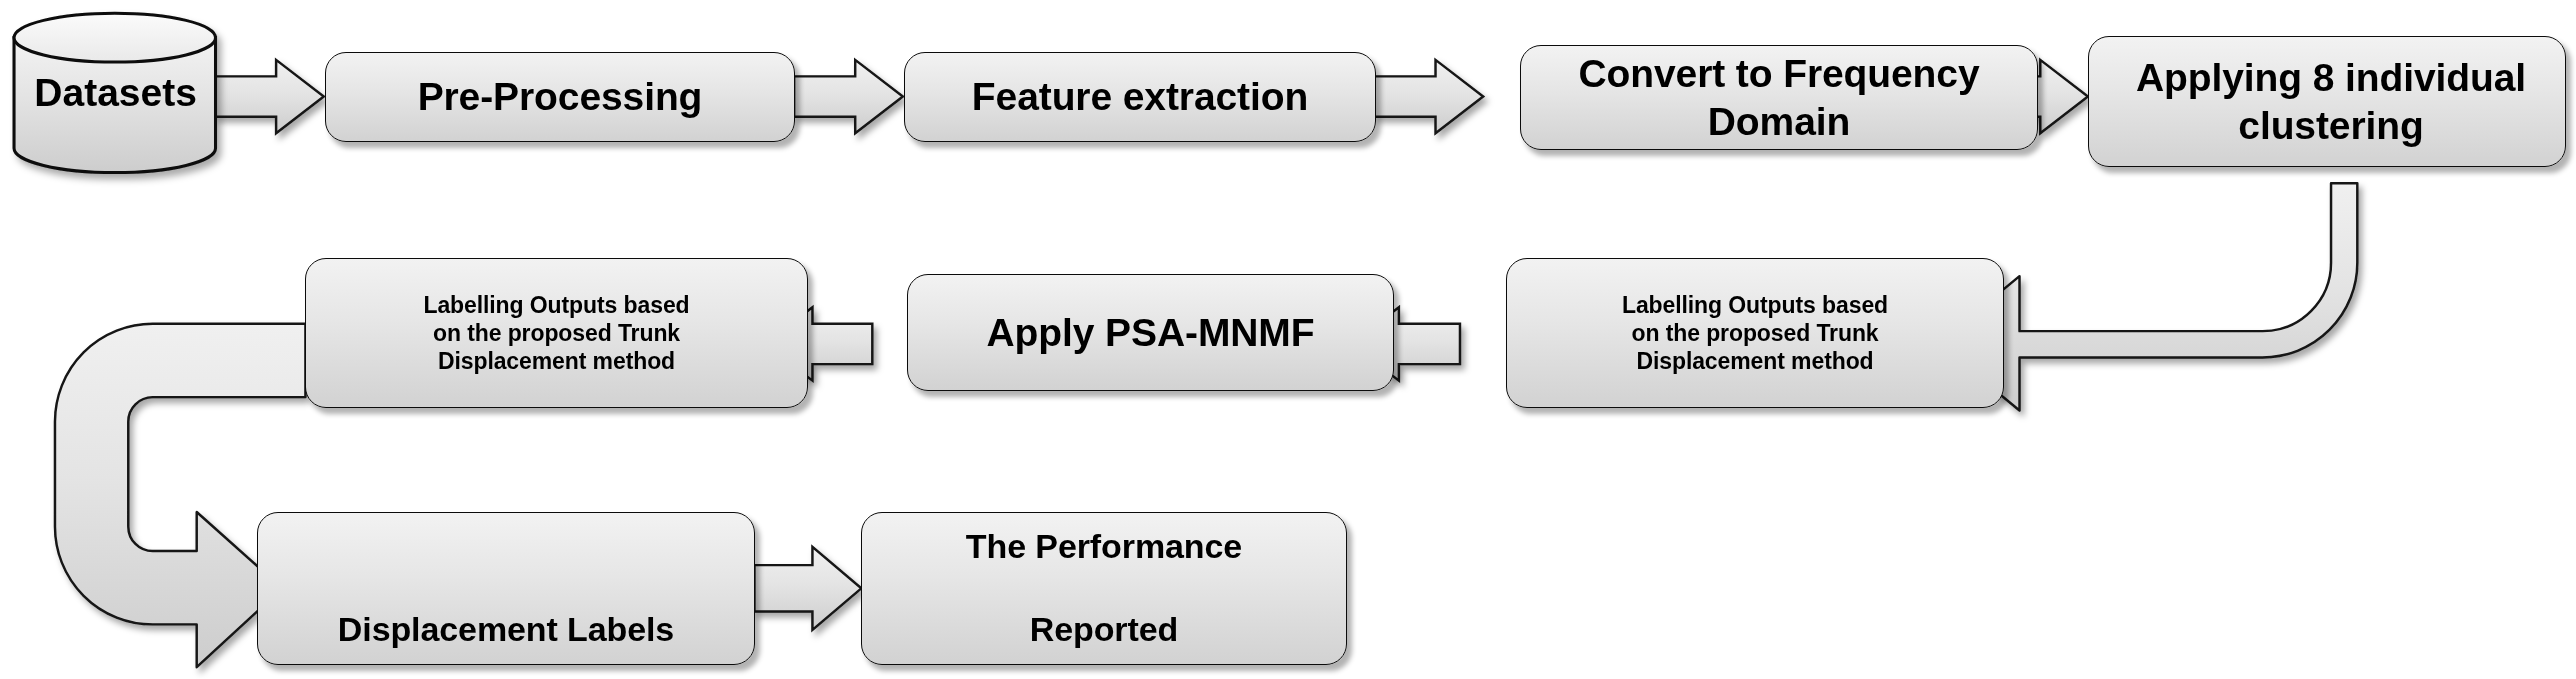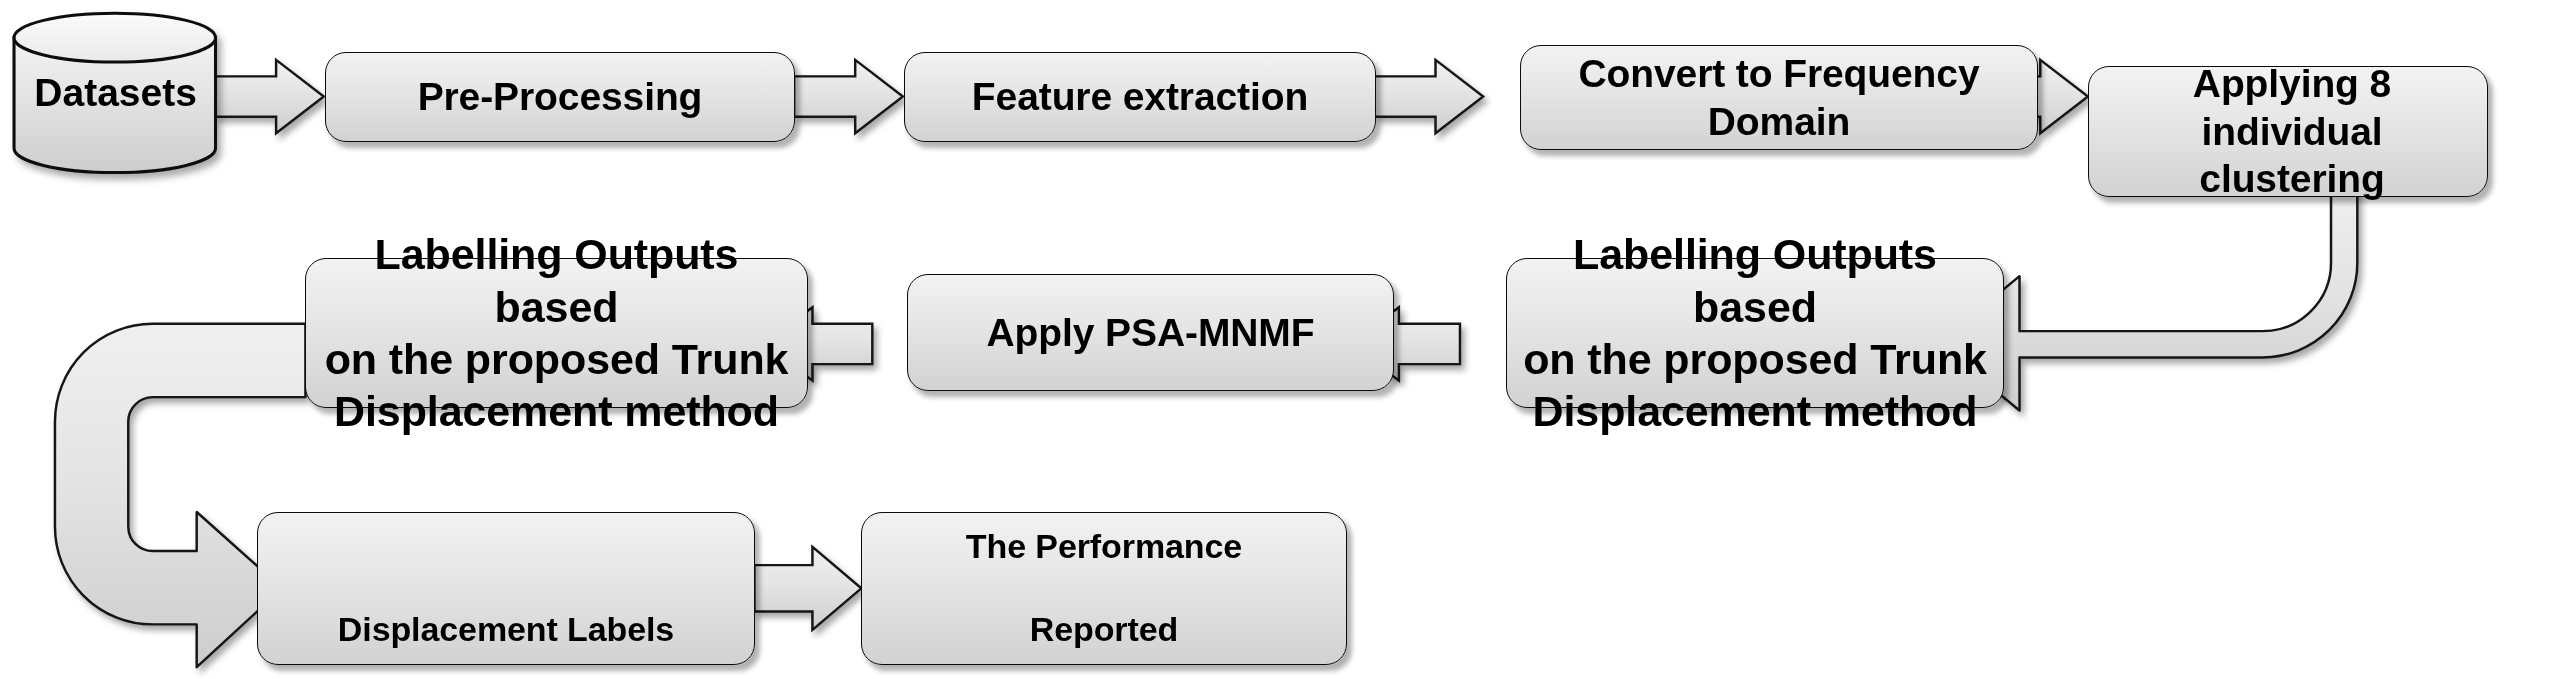--- a/index.html
+++ b/index.html
@@ -59,21 +59,21 @@
     width: 100%;
     height: 100%;
     display: flex;
     align-items: center;
     justify-content: center;
     font-weight: bold;
     color: #000;
     text-align: center;
   }
   .fs-64 { font-size: 39px; }
-  .fs-58 { font-size: 43px; }
+  .fs-58 { font-size: 23px; }
   .fs-56 { font-size: 34px; }
 </style>
 </head>
 <body>
 
 <div id="canvas">
 
   <svg class="layer" viewBox="0 0 4217 1113" preserveAspectRatio="none">
     <defs>
       <linearGradient id="agrad" x1="0" y1="0" x2="0" y2="1">
@@ -184,21 +184,21 @@
     <span class="label">Pre-Processing</span>
   </div>
 
   <div class="node fs-64" style="left:1520px; top:45px; width:518px; height:105px;">
     <span class="label">
       <span>Convert to Frequency</span><br>
       <span>Domain</span>
     </span>
   </div>
 
-  <div class="node fs-64" style="left:2088px; top:66px; width:400px; height:131px;padding-left:8px;">
+  <div class="node fs-64" style="left:2088px; top:36px; width:478px; height:131px;padding-left:8px;">
     <span class="label">
       <span>Applying 8 individual</span><br>
       <span>clustering</span>
     </span>
   </div>
 
   <div class="node fs-58" style="left:1506px; top:258px; width:498px; height:150px;">
     <span class="label">
       <span>Labelling Outputs based</span><br>
       <span>on the proposed Trunk</span><br>

